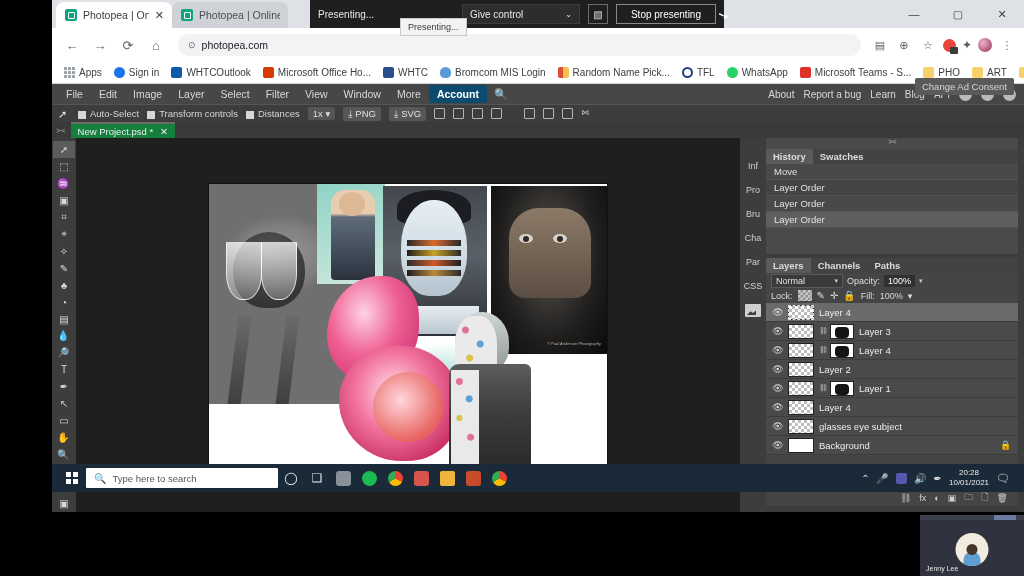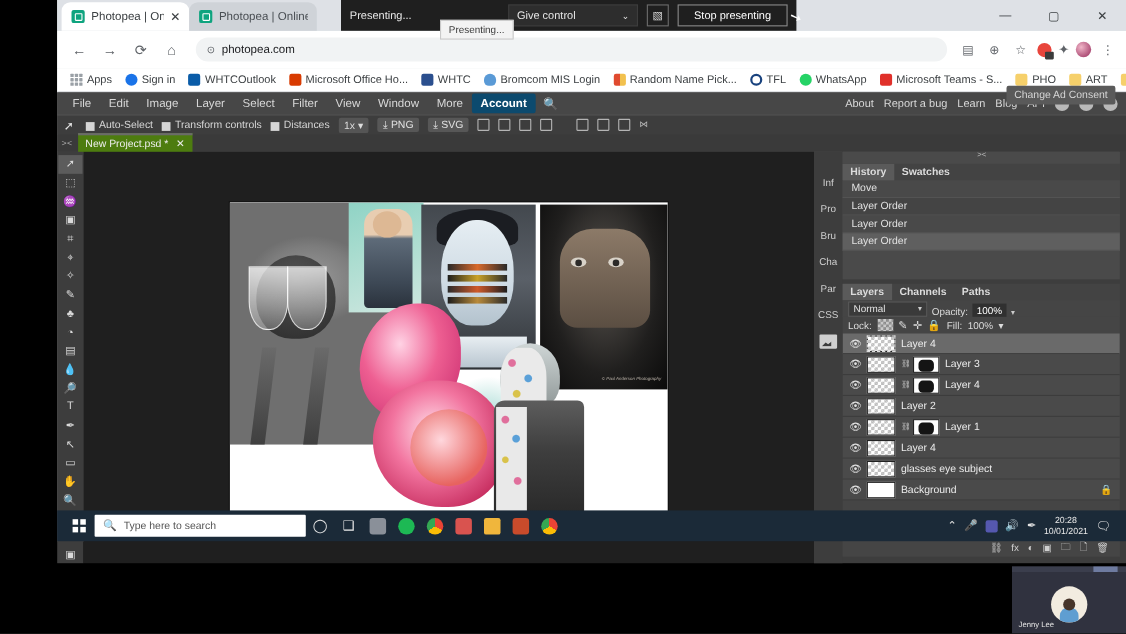--- a/index.html
+++ b/index.html
@@ -76,21 +76,21 @@
   .popts .zoomsel { background:#555; color:#ddd; font-size:9.5px; padding:1px 5px; border-radius:2px; }
   .popts .pill { background:#575757; color:#e2e2e2; font-size:9.5px; padding:1px 5px; border-radius:2px;
                  display:flex; align-items:center; gap:3px;}
   .popts .alicon { width:11px; height:11px; border:1.4px solid #c9c9c9; border-radius:1px; opacity:.85; }
   .cursor-tool { width:12px; height:12px; color:#e6e6e6; font-size:11px; }
   .adconsent { position:absolute; right:10px; top:-4px; background:#5a5a5a; color:#d6d6d6;
                font-size:9.5px; padding:3px 7px; border-radius:2px; }
 
   .pdocbar { height:16px; background:#3a3a3a; display:flex; align-items:center; padding-left:4px; gap:6px; }
   .collapse { font-size:8px; color:#b4b4b4; letter-spacing:-1px; }
-  .doctab { background:#4d7c0f; color:#eee; font-size:9.5px; padding:2px 7px; display:flex; gap:7px;
+  .doctab { background:#15803d; color:#eee; font-size:9.5px; padding:2px 7px; display:flex; gap:7px;
             align-items:flex-end; border-top:2px solid #6b6b6b; }
 
   .pbody { position:relative; height:374px; }
   .ptools { position:absolute; left:0; top:0; width:24px; bottom:0; background:#3d3d3d;
             display:flex; flex-direction:column; align-items:center; padding-top:3px; gap:0px; }
   .tool { width:22px; height:17px; display:flex; align-items:center; justify-content:center;
           color:#d9d9d9; font-size:10px; position:relative; }
   .tool.sel { background:#5c5c5c; }
   .swatches { margin-top:4px; width:20px; height:20px; position:relative; }
   .swatches .w { position:absolute; left:0; top:0; width:13px; height:13px; background:#fff; border:1px solid #222; }
@@ -201,21 +201,21 @@
   .ptabs .pt { font-size:9.5px; color:#dcdcdc; padding:2px 7px; font-weight:bold; }
   .ptabs .pt.act { background:#5a5a5a; }
   .histrow { height:16px; line-height:16px; padding-left:8px; font-size:9.5px; color:#e2e2e2;
              border-bottom:1px solid #535353; }
   .histrow:nth-child(odd){ background:#494949; }
   .histrow:nth-child(even){ background:#444; }
   .histrow.sel { background:#5f5f5f; }
 
   .layerspanel { position:absolute; left:26px; right:6px; top:120px; bottom:6px; background:#454545;
                  display:flex; flex-direction:column; }
-  .lp-opt { height:15px; display:flex; align-items:flex-end; gap:4px; padding:0 5px; font-size:9px; color:#ddd;
+  .lp-opt { height:15px; display:flex; align-items:center; gap:4px; padding:0 5px; font-size:9px; color:#ddd;
             background:#454545;}
   .lp-opt .blendsel{ width:72px; background:#3a3a3a; border:1px solid #5a5a5a; color:#e2e2e2; font-size:9px;
             padding:1px 4px; display:flex; justify-content:space-between; align-items:center;}
   .lp-opt .numf{ background:#303030; color:#fff; padding:1px 4px; font-size:9px; }
   .lp-opt .arr { font-size:7px; color:#ccc; }
   .lockrow { height:15px; display:flex; align-items:center; gap:5px; padding:0 5px; font-size:9px; color:#ddd; }
   .lockrow .lic { font-size:10px; color:#d8d8d8; }
   .checker { width:14px; height:11px;
      background-image:linear-gradient(45deg,#8a8a8a 25%,transparent 25%,transparent 75%,#8a8a8a 75%),
                       linear-gradient(45deg,#8a8a8a 25%,#c9c9c9 25%,#c9c9c9 75%,#8a8a8a 75%);

